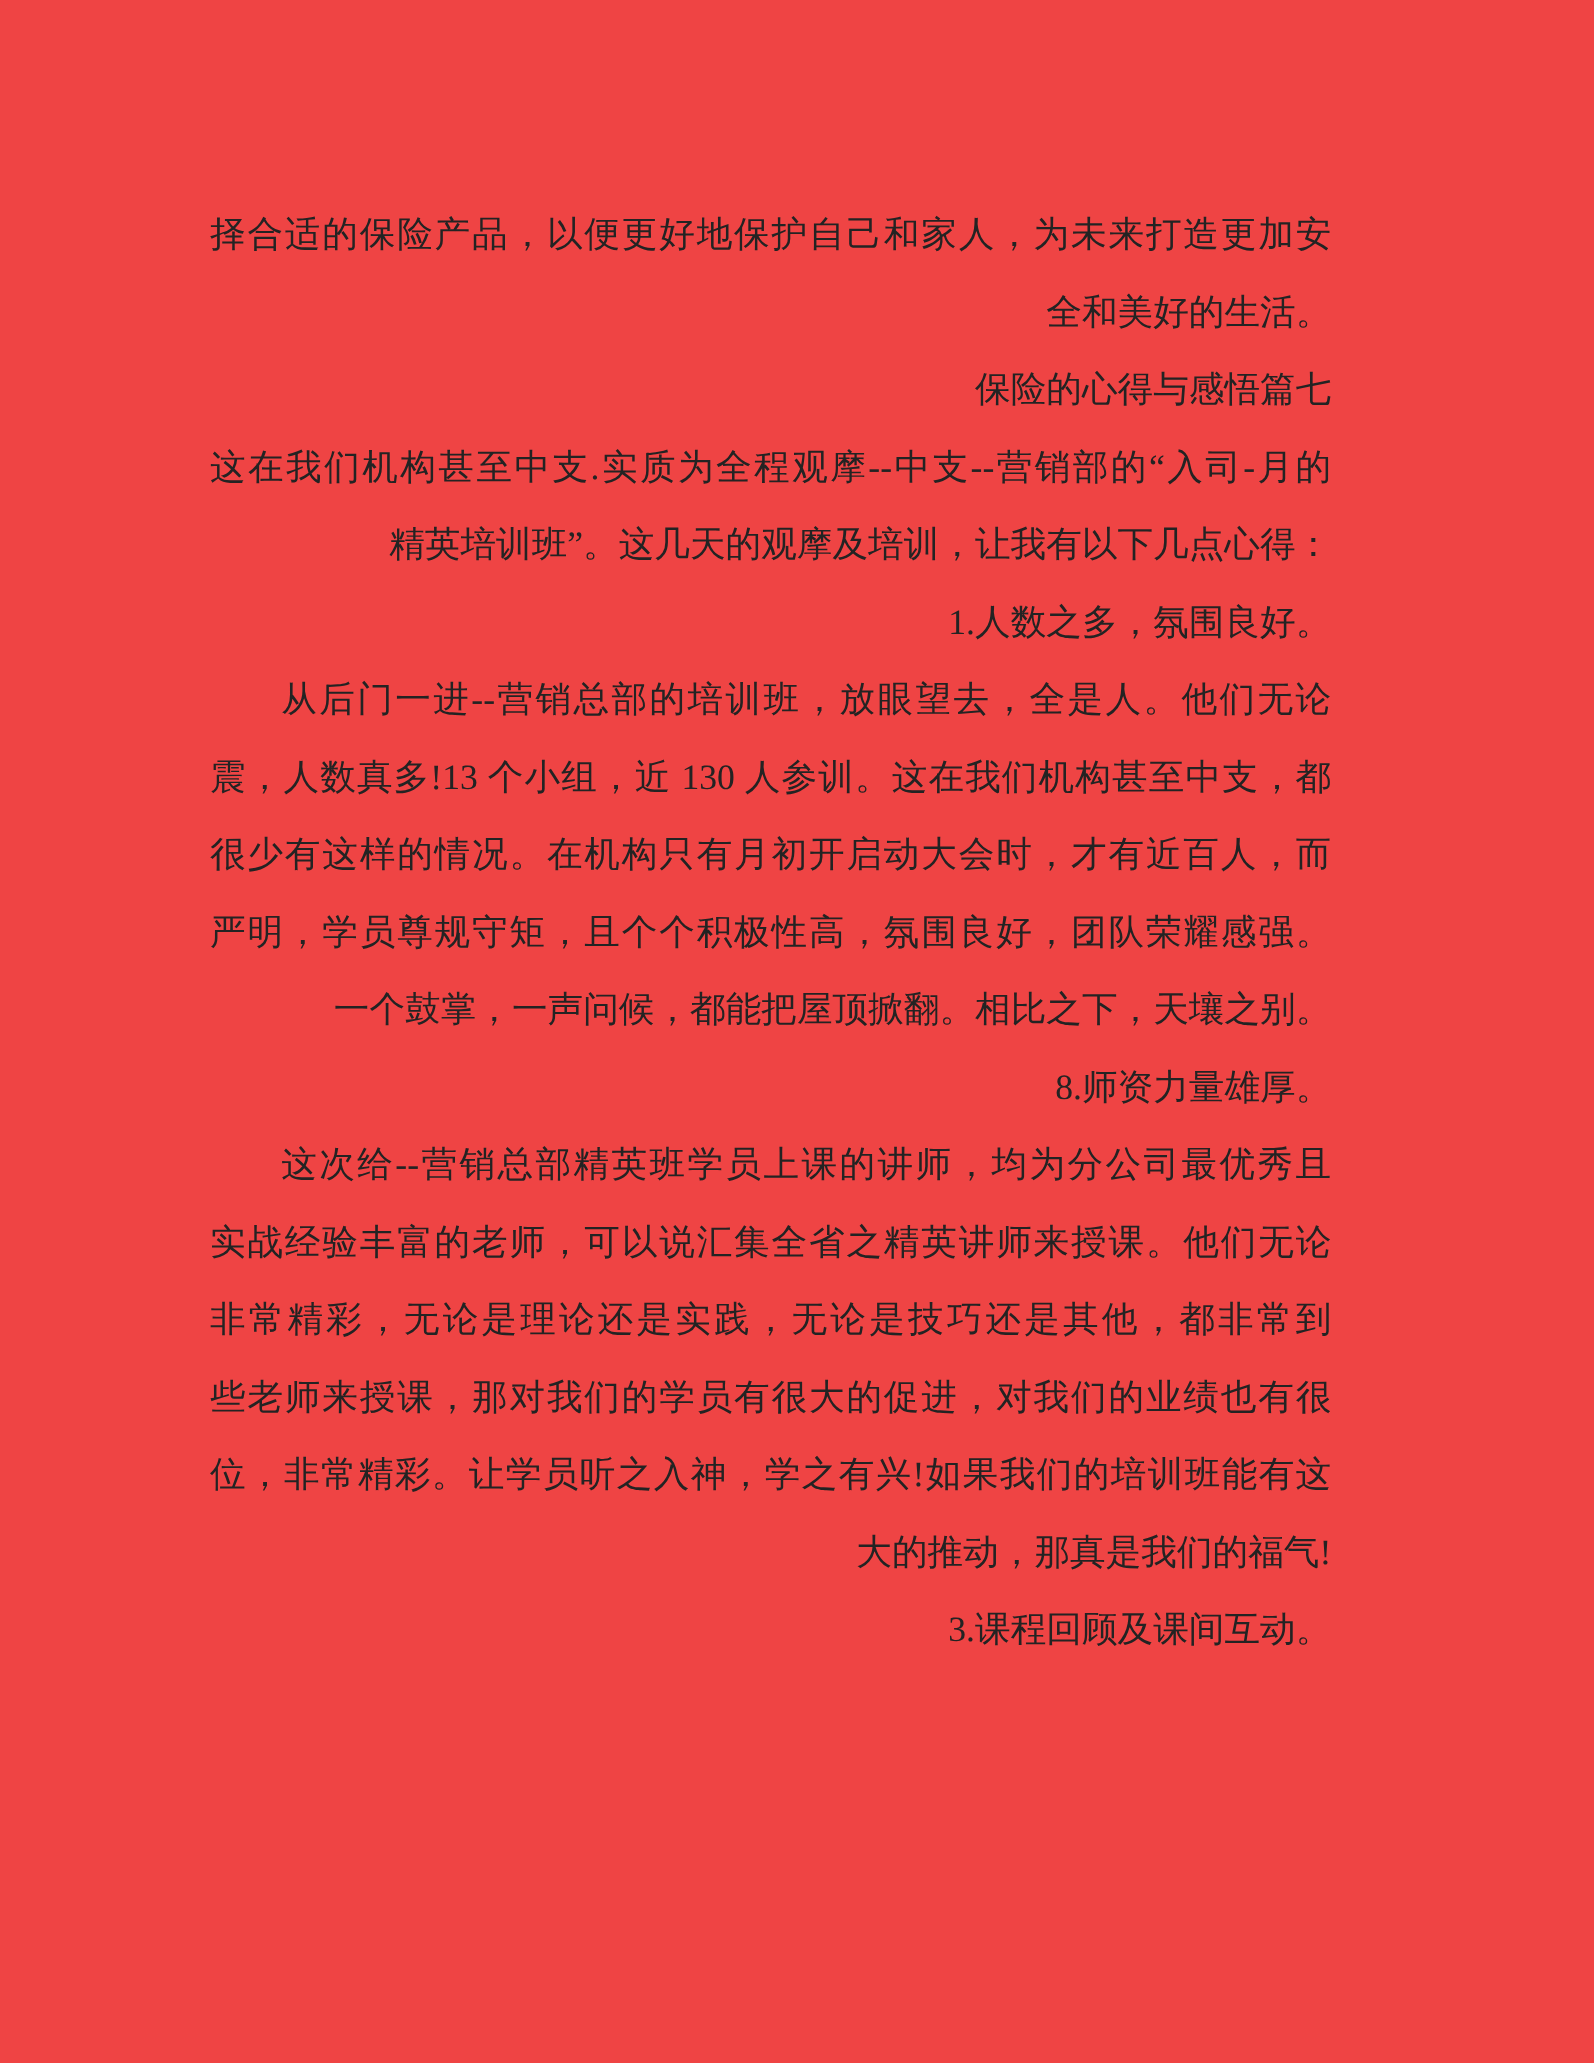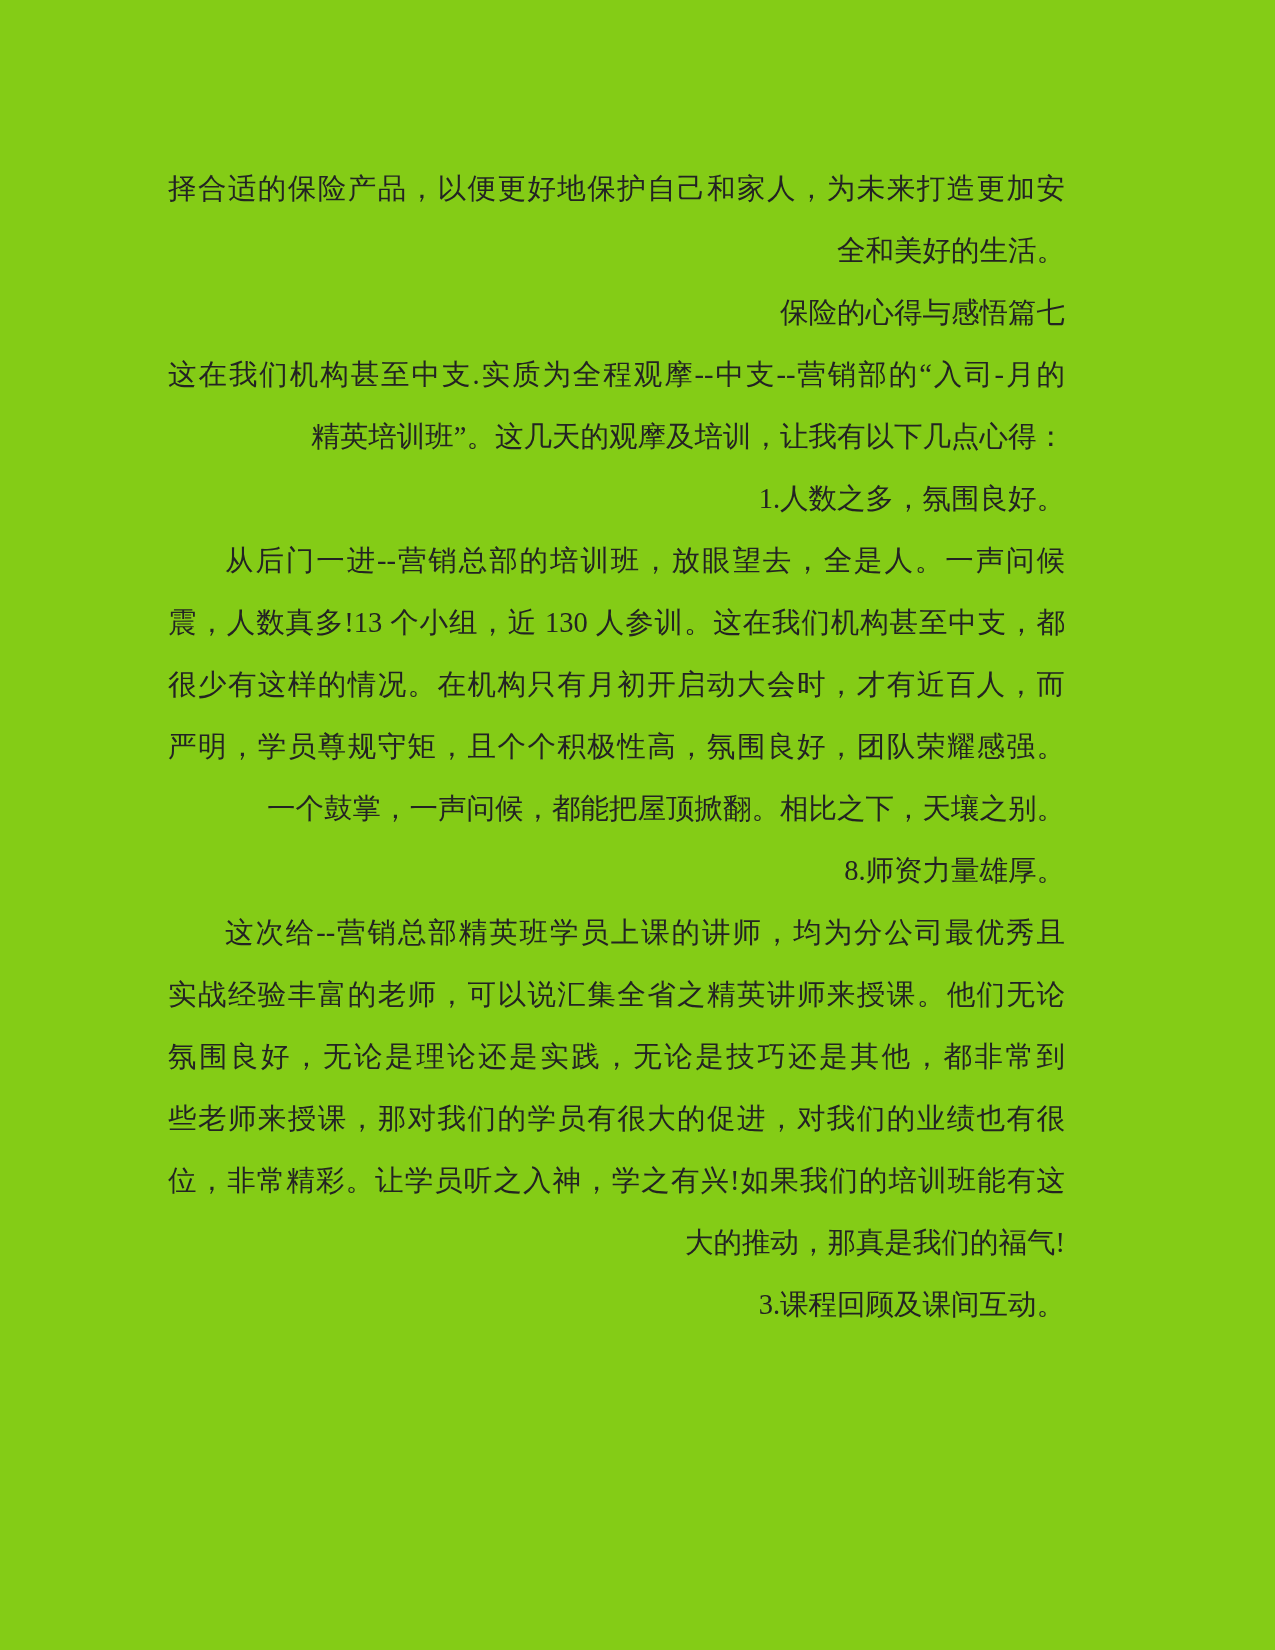--- a/index.html
+++ b/index.html
@@ -6,21 +6,21 @@
   body {
     width: 1275px;
     height: 1650px;
     background: #ffffff;
     position: relative;
     font-family: "Liberation Serif", "DejaVu Serif", serif;
   }
   .page {
     position: absolute;
     inset: 0;
-    background: #84cc16;
+    background: #ef4444;
   }
   .text-block {
     position: absolute;
     left: 168px;
     top: 158px;
     width: 897px;
     font-size: 28.5px;
     line-height: 62px;
     color: #232323;
     font-weight: 400;
@@ -46,27 +46,27 @@
 <body>
 
 <div class="page">
   <div class="text-block">
     <div class="line j">择合适的保险产品，以便更好地保护自己和家人，为未来打造更加安</div>
     <div class="line">全和美好的生活。</div>
     <div class="line ind">保险的心得与感悟篇七</div>
     <div class="line j">这在我们机构甚至中支.实质为全程观摩--中支--营销部的“入司-月的</div>
     <div class="line">精英培训班”。这几天的观摩及培训，让我有以下几点心得：</div>
     <div class="line ind">1.人数之多，氛围良好。</div>
-    <div class="line ind j">从后门一进--营销总部的培训班，放眼望去，全是人。一声问候</div>
+    <div class="line ind j">从后门一进--营销总部的培训班，放眼望去，全是人。他们无论</div>
     <div class="line j">震，人数真多!13 个小组，近 130 人参训。这在我们机构甚至中支，都</div>
     <div class="line j">很少有这样的情况。在机构只有月初开启动大会时，才有近百人，而</div>
     <div class="line j">严明，学员尊规守矩，且个个积极性高，氛围良好，团队荣耀感强。</div>
     <div class="line">一个鼓掌，一声问候，都能把屋顶掀翻。相比之下，天壤之别。</div>
     <div class="line ind">8.师资力量雄厚。</div>
     <div class="line ind j">这次给--营销总部精英班学员上课的讲师，均为分公司最优秀且</div>
     <div class="line j">实战经验丰富的老师，可以说汇集全省之精英讲师来授课。他们无论</div>
-    <div class="line j">氛围良好，无论是理论还是实践，无论是技巧还是其他，都非常到</div>
+    <div class="line j">非常精彩，无论是理论还是实践，无论是技巧还是其他，都非常到</div>
     <div class="line j">些老师来授课，那对我们的学员有很大的促进，对我们的业绩也有很</div>
     <div class="line j">位，非常精彩。让学员听之入神，学之有兴!如果我们的培训班能有这</div>
     <div class="line">大的推动，那真是我们的福气!</div>
     <div class="line ind">3.课程回顾及课间互动。</div>
   </div>
 </div>
 
 </body></html>

